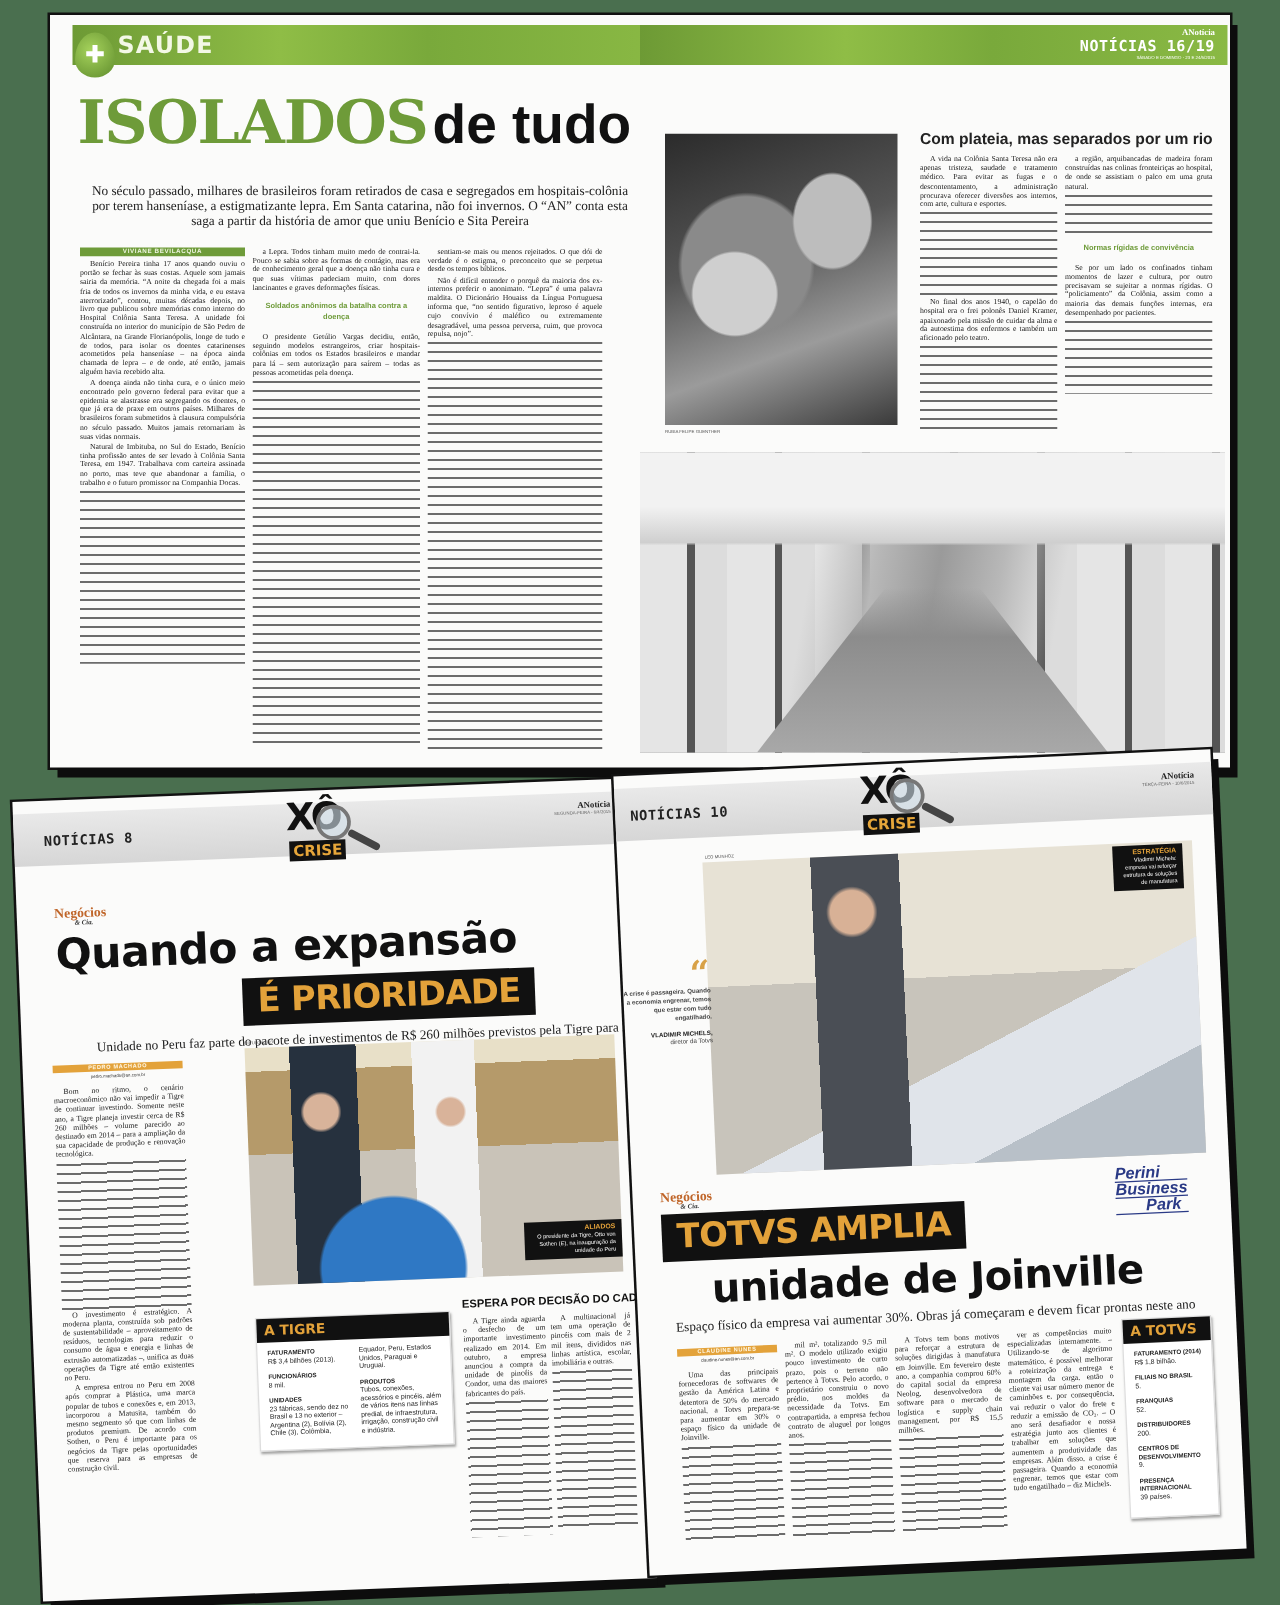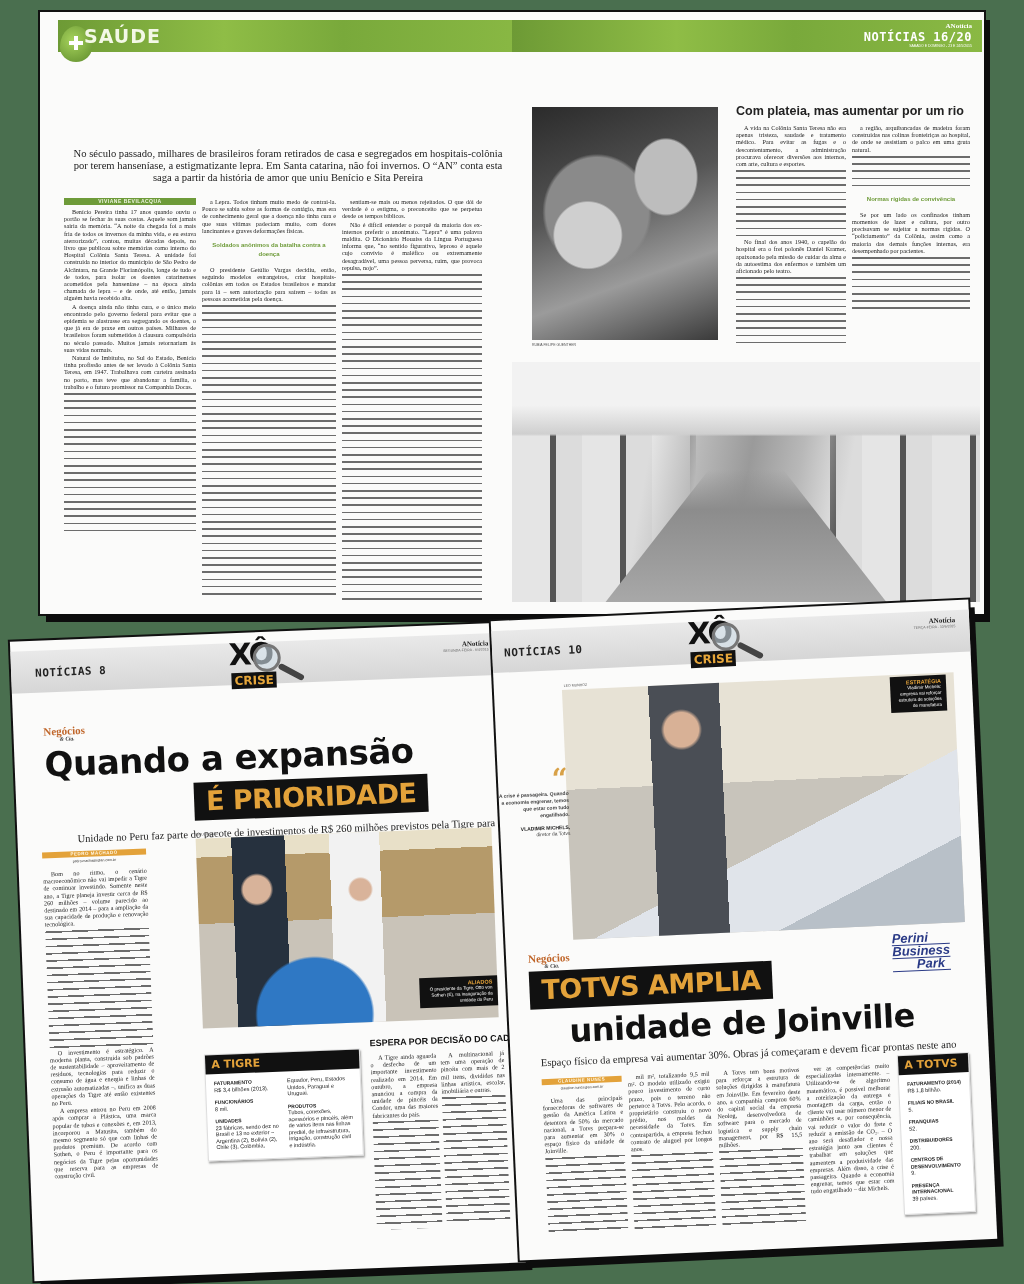--- a/index.html
+++ b/index.html
@@ -13,21 +13,21 @@
   .lines { background: repeating-linear-gradient(#fbfbfa 0 2px, #6c6c6c 2px 3.6px, #fbfbfa 3.6px 7.2px); }
 
   
   #top-spread { left: 40px; top: 12px; width: 944px; height: 602px; }
   .green-band { position: absolute; top: 8px; height: 32px; background: linear-gradient(90deg,#6d9a35 0%,#8fbd46 35%,#79a93b 60%,#8ab944 100%); }
   #saude-band { left: 18px; width: 474px; }
   #noticias-band { left: 472px; width: 470px; }
   .saude-drop { position: absolute; left: 20px; top: 14px; width: 32px; height: 36px; border-radius: 50% 50% 50% 50% / 60% 60% 40% 40%; background: radial-gradient(circle at 40% 40%, #a6d35c, #5f8c2c); }
   .saude-drop::before { content: ""; position: absolute; left: 9px; top: 15px; width: 14px; height: 4px; background: #fff; }
   .saude-drop::after { content: ""; position: absolute; left: 14px; top: 10px; width: 4px; height: 14px; background: #fff; }
-  .saude-label { position: absolute; left: 44px; top: 13px; font: bold 19px "DejaVu Sans", sans-serif; color: #f3f8e6; letter-spacing: 1px; }
+  .saude-label { position: absolute; left: 54px; top: 13px; font: bold 19px "DejaVu Sans", sans-serif; color: #f3f8e6; letter-spacing: 1px; }
   .masthead-right { position: absolute; right: 12px; top: 10px; text-align: right; color: #fff; }
   .masthead-right .brand { font: bold 7px "Liberation Serif", serif; }
   .masthead-right .section { font: bold 12px "DejaVu Sans Mono", monospace; letter-spacing: .5px; }
   .masthead-right .date { font: 3.5px "Liberation Sans", sans-serif; }
 
   .headline-isolados { position: absolute; left: 22px; top: 58px; white-space: nowrap; }
   .headline-isolados .big { font: bold 48px "DejaVu Serif", serif; color: #6e9b39; letter-spacing: -1px; }
   .headline-isolados .small { font: bold 44px "Liberation Sans", sans-serif; color: #111; }
   .deck-isolados { position: absolute; left: 28px; top: 136px; width: 440px; text-align: center; font: 10.6px/12px "Liberation Serif", serif; color: #222; }
   .byline-green { position: absolute; background: #6e9b39; color: #eef5e0; font: bold 5px "Liberation Sans", sans-serif; text-align: center; height: 7px; line-height: 7px; letter-spacing: .5px; }
@@ -99,24 +99,28 @@
 </head>
 <body>
 
 <div class="page" id="top-spread">
   <div class="green-band" id="saude-band"></div>
   <div class="green-band" id="noticias-band"></div>
   <div class="saude-drop"></div>
   <div class="saude-label">SAÚDE</div>
   <div class="masthead-right">
     <div class="brand">ANotícia</div>
-    <div class="section">NOTÍCIAS  16/20</div>
+    <div class="section">NOTÍCIAS  16/19</div>
     <div class="date">SÁBADO E DOMINGO - 23 E 24/5/2015</div>
   </div>
 
+  <div class="headline-isolados">
+    <span class="big">ISOLADOS</span>
+    <span class="small">de tudo</span>
+  </div>
   <div class="deck-isolados">No século passado, milhares de brasileiros foram retirados de casa e segregados em hospitais-colônia por terem hanseníase, a estigmatizante lepra. Em Santa catarina, não foi invernos. O “AN” conta esta saga a partir da história de amor que uniu Benício e Sita Pereira</div>
 
   <div class="byline-green" style="left:24px; top:186px; width:132px;">VIVIANE BEVILACQUA</div>
 
   <div class="col-text" style="position:absolute; left:24px; top:196px; width:132px; height:392px; overflow:hidden;">
     <p>Benício Pereira tinha 17 anos quando ouviu o portão se fechar às suas costas. Aquele som jamais sairia da memória. “A noite da chegada foi a mais fria de todos os invernos da minha vida, e eu estava aterrorizado”, contou, muitas décadas depois, no livro que publicou sobre memórias como interno do Hospital Colônia Santa Teresa. A unidade foi construída no interior do município de São Pedro de Alcântara, na Grande Florianópolis, longe de tudo e de todos, para isolar os doentes catarinenses acometidos pela hanseníase – na época ainda chamada de lepra – e de onde, até então, jamais alguém havia recebido alta.</p>
     <p>A doença ainda não tinha cura, e o único meio encontrado pelo governo federal para evitar que a epidemia se alastrasse era segregando os doentes, o que já era de praxe em outros países. Milhares de brasileiros foram submetidos à clausura compulsória no século passado. Muitos jamais retornariam às suas vidas normais.</p>
     <p>Natural de Imbituba, no Sul do Estado, Benício tinha profissão antes de ser levado à Colônia Santa Teresa, em 1947. Trabalhava com carteira assinada no porto, mas teve que abandonar a família, o trabalho e o futuro promissor na Companhia Docas.</p>
     <div class="lines" style="height:140px;"></div>
   </div>
@@ -127,21 +131,21 @@
     <div class="lines" style="height:320px;"></div>
   </div>
   <div class="col-text" style="position:absolute; left:302px; top:186px; width:140px; height:402px; overflow:hidden;">
     <p>sentiam-se mais ou menos rejeitados. O que dói de verdade é o estigma, o preconceito que se perpetua desde os tempos bíblicos.</p>
     <p>Não é difícil entender o porquê da maioria dos ex-internos preferir o anonimato. “Lepra” é uma palavra maldita. O Dicionário Houaiss da Língua Portuguesa informa que, “no sentido figurativo, leproso é aquele cujo convívio é maléfico ou extremamente desagradável, uma pessoa perversa, ruim, que provoca repulsa, nojo”.</p>
     <div class="lines" style="height:330px;"></div>
   </div>
 
   <div class="photo-couple"></div>
   <div class="photo-credit" style="left:492px; top:331px;">RUBIA FELIPE GUENTHER</div>
-  <div class="rio-head">Com plateia, mas aumentar por um rio</div>
+  <div class="rio-head">Com plateia, mas separados por um rio</div>
 
   <div class="col-text" style="position:absolute; left:696px; top:112px; width:110px; height:222px; overflow:hidden;">
     <p>A vida na Colônia Santa Teresa não era apenas tristeza, saudade e tratamento médico. Para evitar as fugas e o descontentamento, a administração procurava oferecer diversões aos internos, com arte, cultura e esportes.</p>
     <div class="lines" style="height:70px;"></div>
     <p>No final dos anos 1940, o capelão do hospital era o frei polonês Daniel Kramer, apaixonado pela missão de cuidar da alma e da autoestima dos enfermos e também um aficionado pelo teatro.</p>
     <div class="lines" style="height:80px;"></div>
   </div>
   <div class="col-text" style="position:absolute; left:812px; top:112px; width:118px; height:222px; overflow:hidden;">
     <p>a região, arquibancadas de madeira foram construídas nas colinas fronteiriças ao hospital, de onde se assistiam o palco em uma gruta natural.</p>
     <div class="lines" style="height:34px;"></div>

